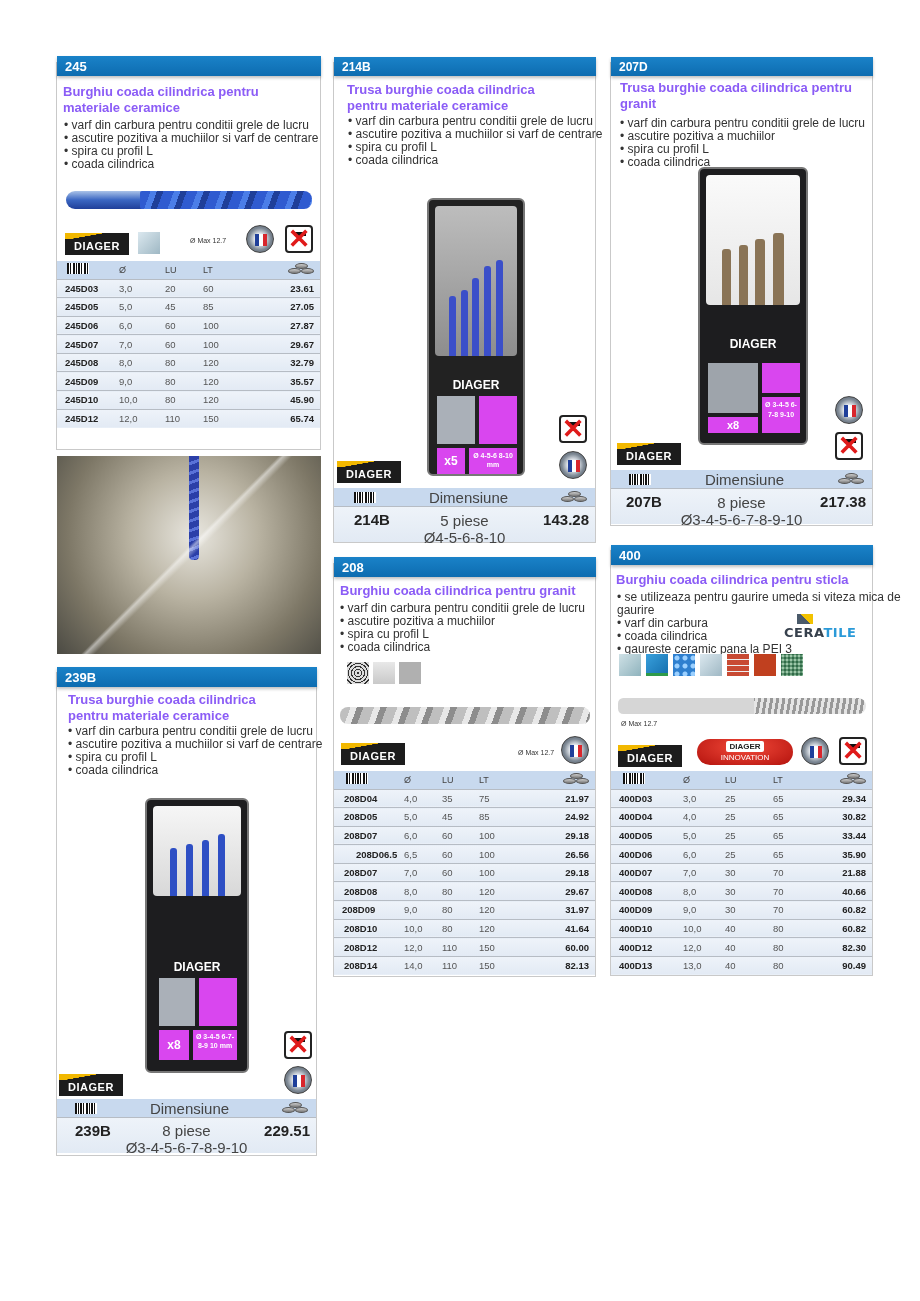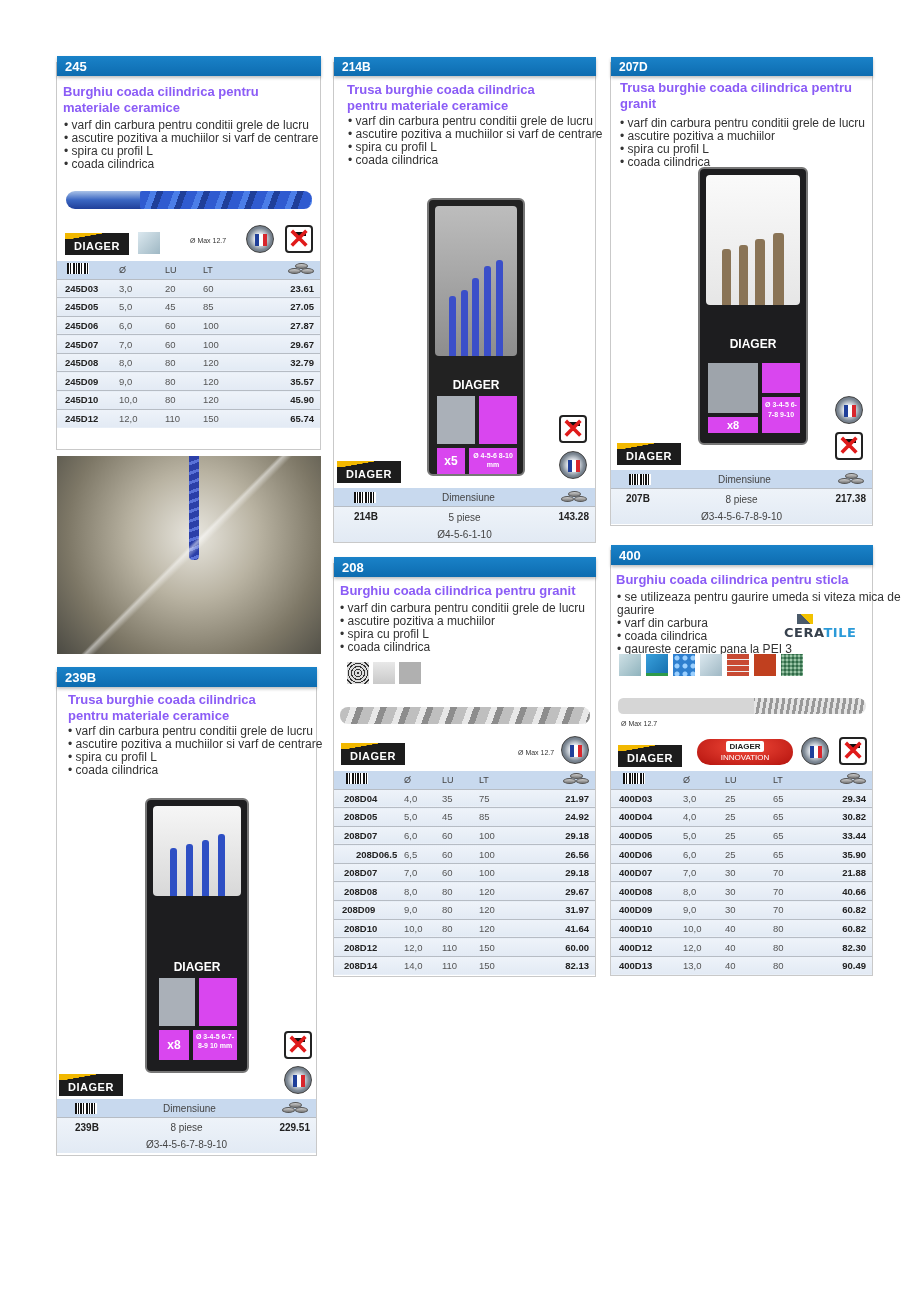--- a/index.html
+++ b/index.html
@@ -33,21 +33,21 @@
 .kit{position:absolute;background:#1d1d1f;border:2px solid #777;border-radius:6px}
 .kit .top{position:absolute;left:6px;right:6px;top:6px;height:90px;background:linear-gradient(#f6f6f6,#d8d8d8);border-radius:4px}
 .kit .bits{position:absolute;bottom:0;left:0;right:0;height:70px;display:flex;justify-content:space-around;align-items:flex-end;padding:0 12px}
 .kit .bits i{display:block;width:7px;border-radius:3px 3px 0 0}
 .kit .brand{position:absolute;left:0;right:0;color:#fff;font-weight:bold;font-size:12px;text-align:center}
 .kit .panel{position:absolute;background:#d946ef;color:#fff;font-weight:bold;text-align:center;font-size:9px}
 .table-sq{position:absolute;display:flex;gap:4px}
 .table-sq i{display:block;width:22px;height:22px}
 .photo{position:absolute;background:radial-gradient(circle at 52% 40%,#e8e6df 0,#b9b3a2 35%,#7d7766 70%,#4b4a43 100%);overflow:hidden}
 .photo:after{content:"";position:absolute;left:0;top:0;width:100%;height:100%;background:linear-gradient(135deg,transparent 48%,rgba(255,255,255,.5) 49%,transparent 51%)}
-.dimtbl{position:absolute;font-size:10px}
+.dimtbl{position:absolute;font-size:15px}
 .dimtbl .h{background:#c8d9ee;height:18px;display:flex;align-items:center;justify-content:space-between;padding:0 8px;color:#444}
 .dimtbl .b{background:linear-gradient(#eef3f9,#e2eaf4);border-top:1px solid #b6bcc4;height:36px;position:relative}
 .ceratile{position:absolute;font-weight:bold;font-size:13px;letter-spacing:.5px;font-family:"DejaVu Sans",sans-serif}
 .innov{position:absolute;width:96px;height:26px;border-radius:13px;background:radial-gradient(ellipse at 50% 30%,#f34a3a,#b3120d);color:#fff;font-size:8px;text-align:center;line-height:11px;padding-top:2px}
 </style>
 </head>
 <body>
 
 <div class="card" style="left:56px;top:62px;width:265px;height:388px"></div>
 <div class="hdr" style="left:57px;top:56px;width:264px">245</div>
@@ -226,21 +226,21 @@
       <span class="coins">
         <i style="left:0;top:5px"></i>
         <i style="left:7px;top:0"></i>
         <i style="left:13px;top:5px"></i>
       </span>
     </div>
   <div class="b">
     <span style="position:absolute;left:20px;top:4px;font-weight:bold;color:#222">214B</span>
     <span style="position:absolute;left:0;right:0;top:5px;text-align:center;color:#444">5 piese</span>
     <span style="position:absolute;right:6px;top:4px;font-weight:bold;color:#222">143.28</span>
-    <span style="position:absolute;left:0;right:0;top:22px;text-align:center;color:#444">Ø4-5-6-1-10</span>
+    <span style="position:absolute;left:0;right:0;top:22px;text-align:center;color:#444">Ø4-5-6-8-10</span>
   </div>
 </div>
 
 <div class="card" style="left:333px;top:563px;width:263px;height:414px"></div>
 <div class="hdr" style="left:334px;top:557px;width:262px">208</div>
 <div class="title" style="left:340px;top:583px;width:255px">Burghiu coada cilindrica pentru granit</div>
 <ul class="bullets" style="left:340px;top:602px">
   <li>varf din carbura pentru conditii grele de lucru</li>
   <li>ascutire pozitiva a muchiilor</li>
   <li>spira cu profil L</li>

